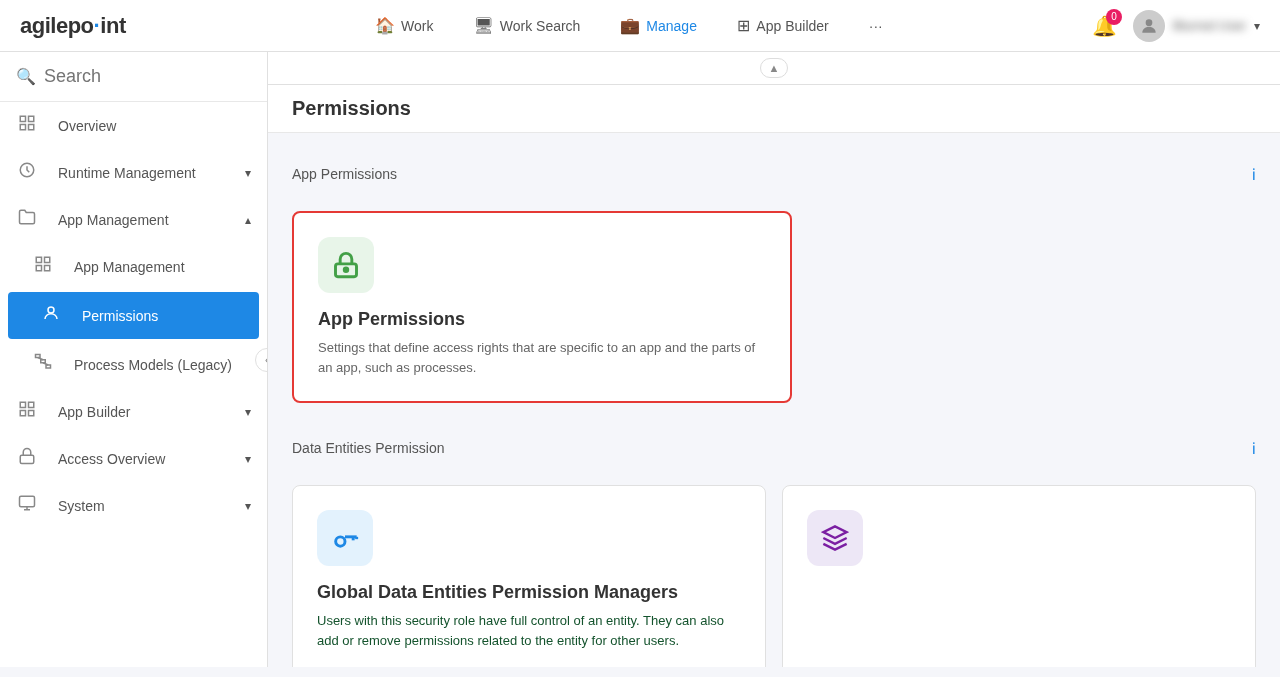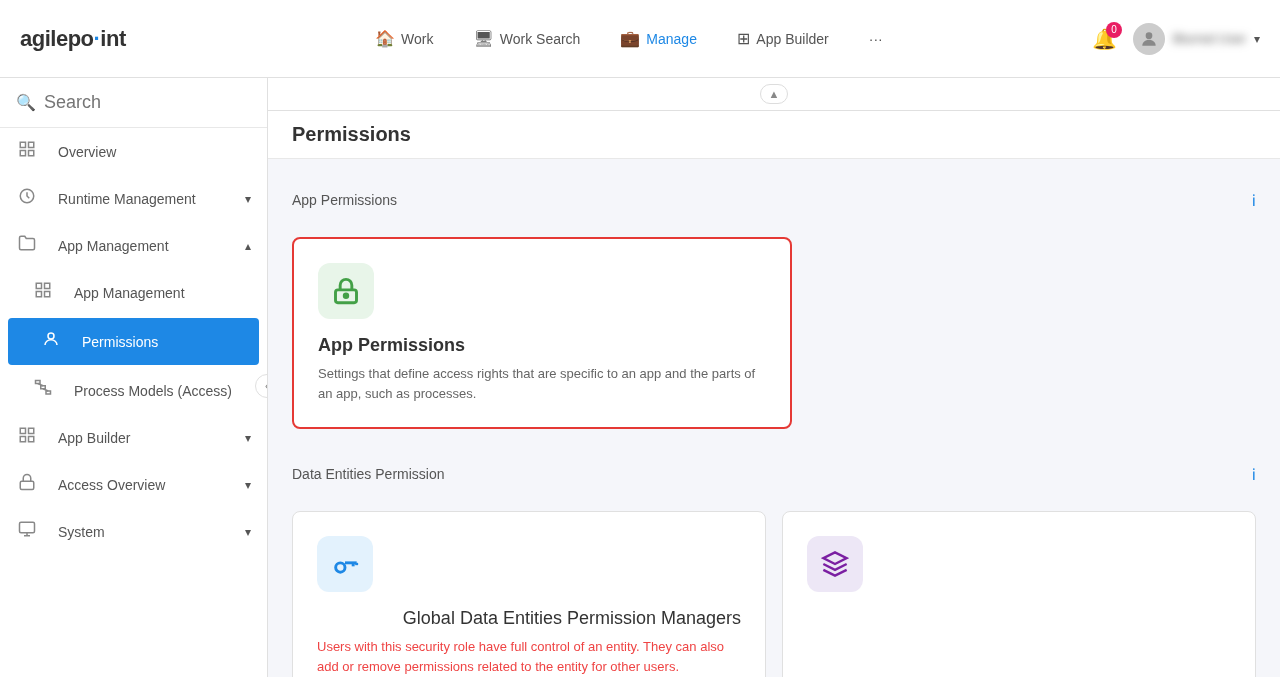--- a/index.html
+++ b/index.html
@@ -1,21 +1,21 @@
 <!DOCTYPE html>
 <html><head>
   <meta charset="utf-8">
   <style>
     * { box-sizing: border-box; margin: 0; padding: 0; }
     body { font-family: 'Segoe UI', Arial, sans-serif; background: #f5f6fa; color: #333; height: 677px; overflow: hidden; }
 
     
     .top-nav {
       display: flex; align-items: center; background: #fff;
-      height: 78px; padding: 0 20px;
+      height: 52px; padding: 0 20px;
       border-bottom: 1px solid #e0e0e0;
       position: relative; z-index: 10;
     }
     .logo { display: flex; align-items: center; margin-right: 40px; }
     .logo-text { font-size: 22px; font-weight: 700; color: #333; letter-spacing: -0.5px; }
     .logo-dot { color: #1e88e5; }
     .nav-links { display: flex; align-items: center; gap: 8px; flex: 1; justify-content: center; }
     .nav-item {
       display: flex; align-items: center; gap: 6px;
       padding: 8px 16px; border-radius: 4px;
@@ -122,22 +122,22 @@
       background: #fff; border: 1px solid #e0e0e0; border-radius: 8px;
       padding: 24px; flex: 1; cursor: pointer;
     }
     .data-card .card-icon-wrapper {
       width: 56px; height: 56px; border-radius: 12px;
       display: flex; align-items: center; justify-content: center;
       margin-bottom: 16px; font-size: 24px;
     }
     .data-card .card-icon-wrapper.blue { background: #e3f2fd; color: #1e88e5; }
     .data-card .card-icon-wrapper.purple { background: #ede7f6; color: #7b1fa2; }
-    .data-card .card-title { font-size: 18px; font-weight: 400; color: #333; margin-bottom: 8px; text-align: right; }
-    .data-card .card-desc { font-size: 13px; color: #ef4444; line-height: 1.5; }
+    .data-card .card-title { font-size: 18px; font-weight: 700; color: #333; margin-bottom: 8px; }
+    .data-card .card-desc { font-size: 13px; color: #14532d; line-height: 1.5; }
 
     
     .lock-svg { width: 28px; height: 28px; }
     .key-svg { width: 28px; height: 28px; }
     .entity-svg { width: 28px; height: 28px; }
 
     
     .page-header { padding: 12px 24px 0 24px; background: #fff; border-bottom: 1px solid #e8e8e8; }
     .page-header h1 { font-size: 20px; font-weight: 600; color: #333; padding-bottom: 12px; }
   </style>
@@ -255,21 +255,21 @@
     <div class="sidebar-item" style="padding-left:32px;">
       <span class="item-icon">
         <svg width="18" height="18" viewBox="0 0 24 24" fill="none" stroke="#888" stroke-width="2">
             <rect x="2" y="2" width="6" height="4"></rect>
             <rect x="9" y="9" width="6" height="4"></rect>
             <rect x="16" y="16" width="6" height="4"></rect>
             <line x1="5" y1="6" x2="12" y2="9"></line>
             <line x1="12" y1="13" x2="19" y2="16"></line>
           </svg>
       </span>
-      <span class="item-label">Process Models (Access)</span>
+      <span class="item-label">Process Models (Legacy)</span>
     </div>
 
     <div class="sidebar-item">
       <span class="item-icon">
         <svg width="18" height="18" viewBox="0 0 24 24" fill="none" stroke="#888" stroke-width="2">
             <rect x="3" y="3" width="7" height="7"></rect>
             <rect x="14" y="3" width="7" height="7"></rect>
             <rect x="3" y="14" width="7" height="7"></rect>
             <rect x="14" y="14" width="7" height="7"></rect>
           </svg>

